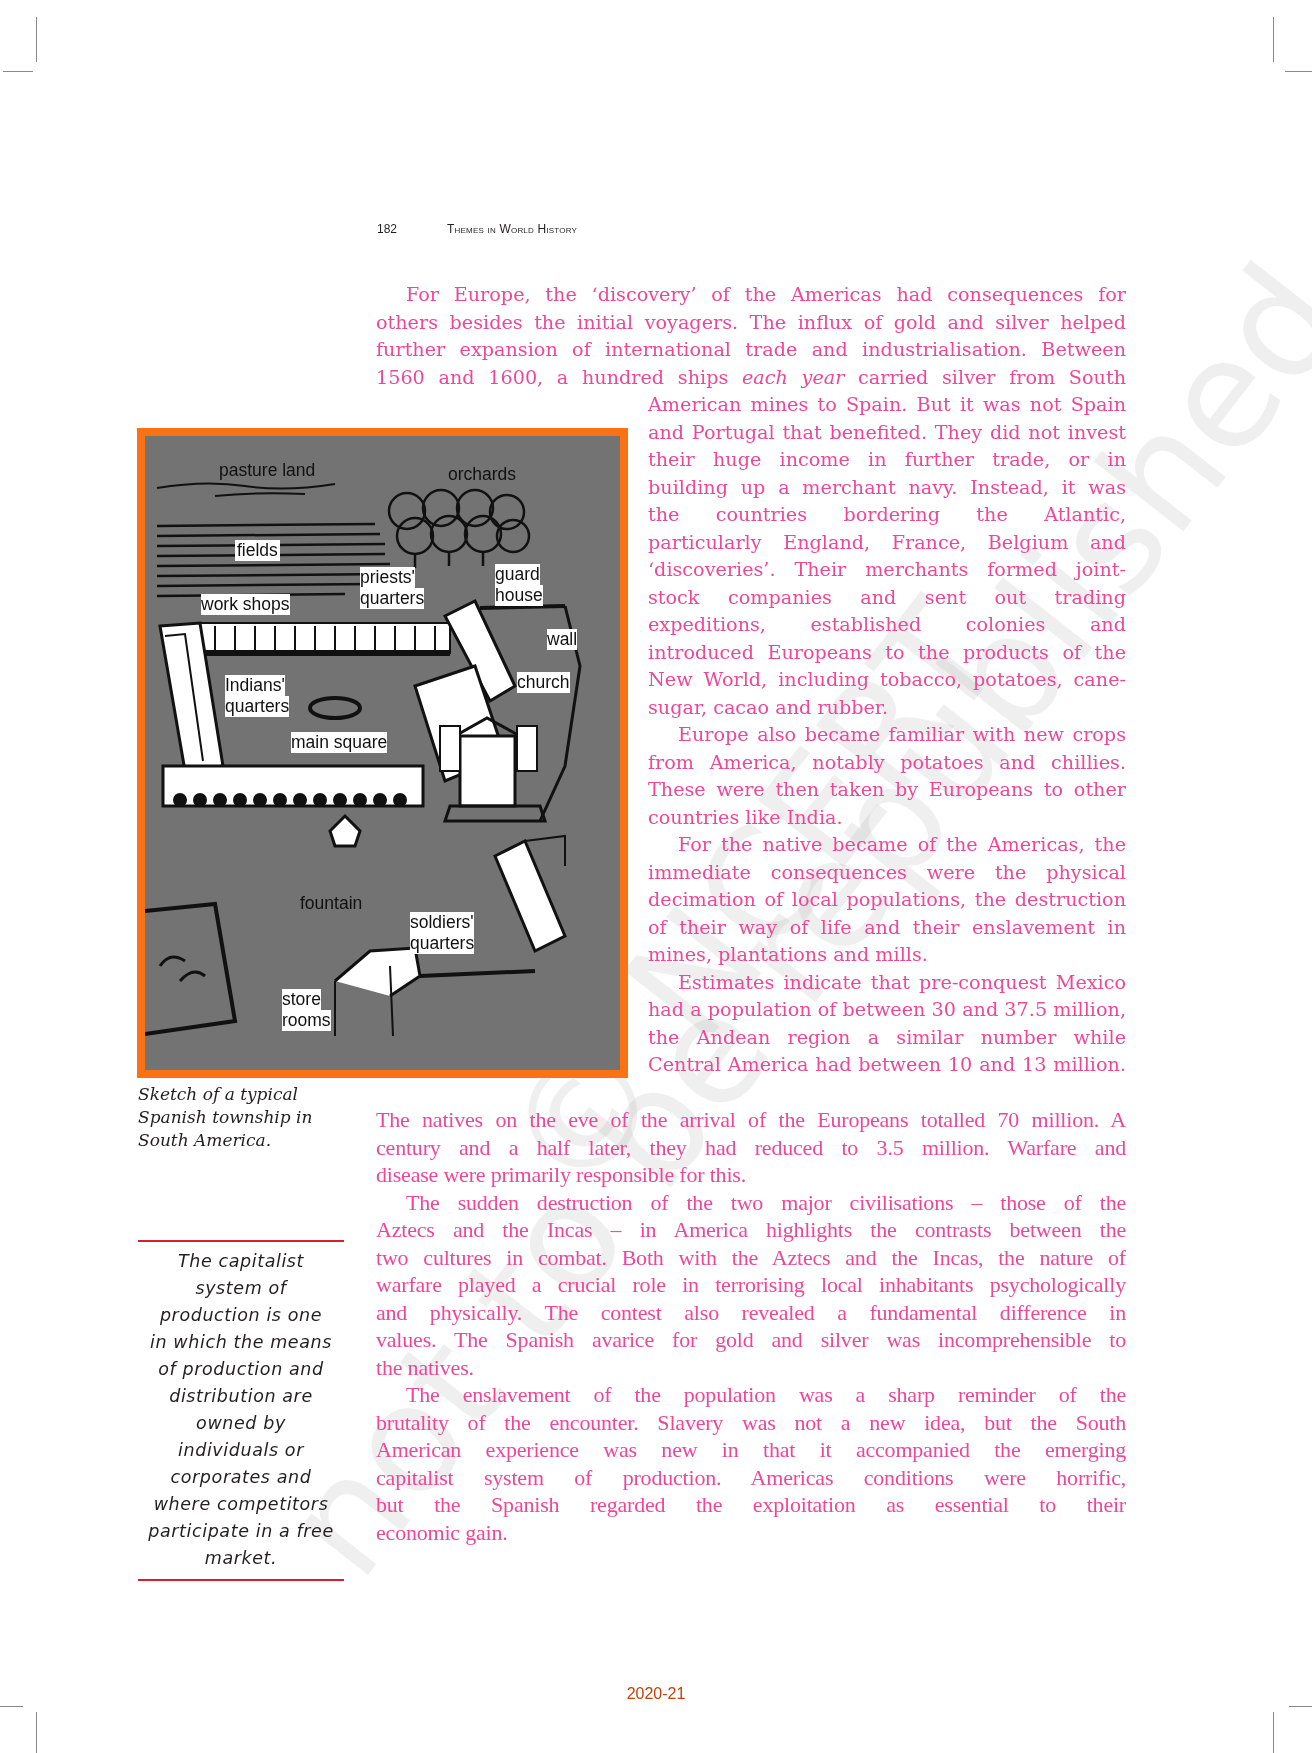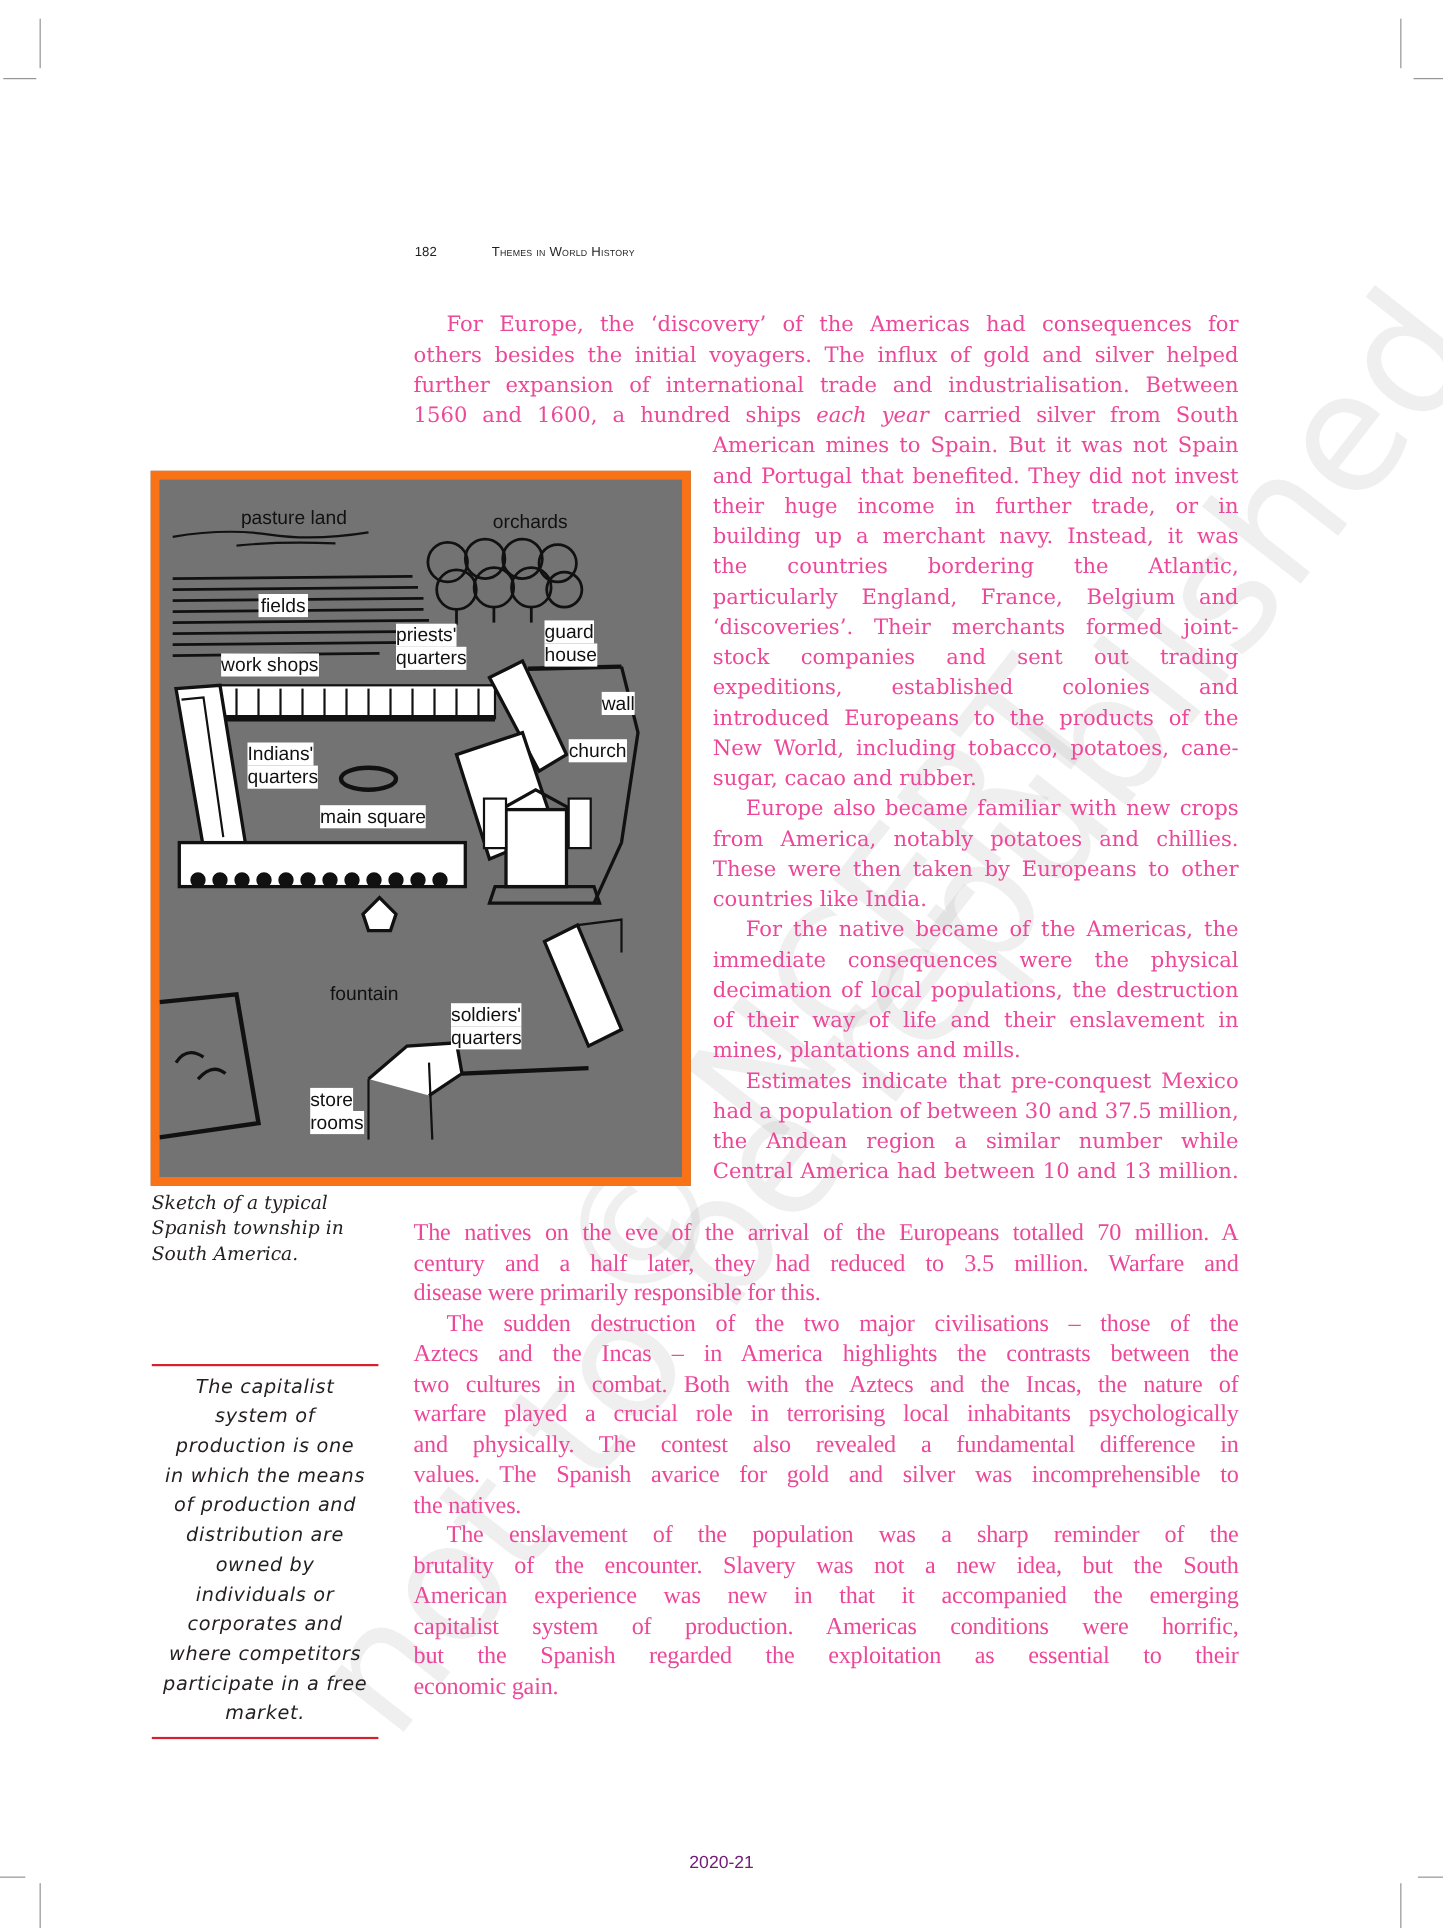--- a/index.html
+++ b/index.html
@@ -14,21 +14,21 @@
   .para .line.indent { padding-left:30px; }
   .narrow { font-family:"Liberation Serif", serif; font-size:22px; letter-spacing:-0.2px; }
   .figure-box { position:absolute; left:137px; top:428px; width:475px; height:634px; border:8px solid #f97316; background:#737373; }
   .figure-box svg { position:absolute; left:0; top:0; }
   .fig-label { position:absolute; font-family:"Liberation Sans", sans-serif; font-size:17.5px; color:#111; line-height:21px; white-space:nowrap; }
   .caption { position:absolute; left:138px; top:1083px; font-family:"DejaVu Serif", serif; font-style:italic; font-size:17px; line-height:23px; color:#231f20; }
   .sidebox { position:absolute; left:138px; top:1240px; width:206px; text-align:center; }
   .sidebox .rule { height:2px; background:#d7202f; width:206px; }
   .sidebox .txt { font-family:"DejaVu Sans", sans-serif; font-style:italic; font-size:17.5px; line-height:27px; color:#231f20; padding:6px 0 7px 0; letter-spacing:0.6px; }
   .sidebox .txt span { display:block; white-space:nowrap; }
-  .footer { position:absolute; left:0; width:1312px; top:1685px; text-align:center; font-family:"Liberation Sans", sans-serif; font-size:16px; color:#701a75; }
+  .footer { position:absolute; left:0; width:1312px; top:1685px; text-align:center; font-family:"Liberation Sans", sans-serif; font-size:16px; color:#c2410c; }
   .watermark { position:absolute; left:250px; top:600px; font-family:"DejaVu Sans", sans-serif; font-size:150px; color:rgba(180,180,180,0.22); transform:rotate(-52deg); transform-origin:0 0; white-space:nowrap; pointer-events:none; top:1500px; }
   .watermark2 { position:absolute; left:470px; top:1120px; font-family:"DejaVu Sans", sans-serif; font-size:150px; color:rgba(180,180,180,0.22); transform:rotate(-52deg); transform-origin:0 0; white-space:nowrap; pointer-events:none; }
 </style>
 </head>
 <body>
 
 <div class="crop" style="left:36px;top:17px;width:1px;height:45px;"></div>
 <div class="crop" style="left:3px;top:71px;width:30px;height:1px;"></div>
 <div class="crop" style="left:1273px;top:17px;width:1px;height:45px;"></div>
 <div class="crop" style="left:1285px;top:71px;width:27px;height:1px;"></div>

